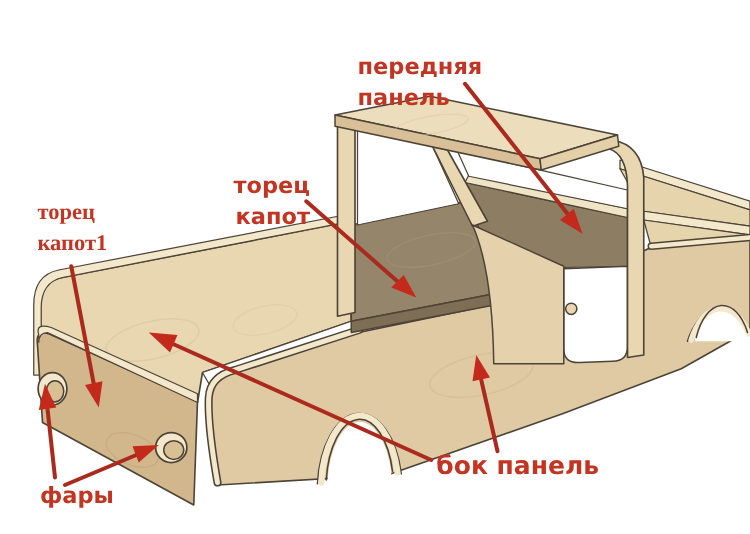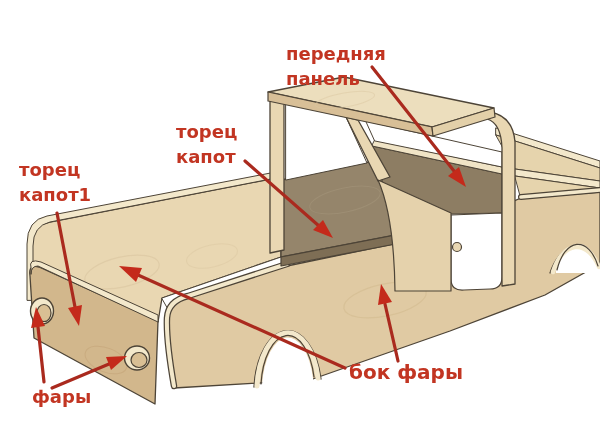--- a/index.html
+++ b/index.html
@@ -100,21 +100,21 @@
 
     <line x1="398" y1="361" x2="385" y2="304" fill="none"></line>
     <polygon stroke="none" points="381,284 392,302 378,305"></polygon>
     <line x1="345" y1="368" x2="138" y2="275" fill="none"></line>
     <polygon stroke="none" points="119,266 142,268 136,282"></polygon>
   </g>
 </svg>
 
 <div class="anno" style="left:286px;top:27px;width:108px;margin-top:14px;">передняя панель</div>
 
-<div class="anno" style="left:176px;top:119px;width:72px;">торец капот</div>
+<div class="anno" style="left:176px;top:136px;width:72px;text-align:right;">торец капот</div>
 
-<div class="anno" style="left:19px;top:157px;width:80px;">торец капот1</div>
+<div class="anno" style="left:30px;top:157px;width:80px;font-family:Liberation Serif, serif;">торец капот1</div>
 
 <div class="anno nowrap" style="left:32px;top:384px;">фары</div>
 
-<div class="anno nowrap" style="left:349px;top:360px;font-size:20px;">бок фары</div>
+<div class="anno nowrap" style="left:349px;top:360px;font-size:20px;">бок панель</div>
 
 </div>
 
 </body></html>

